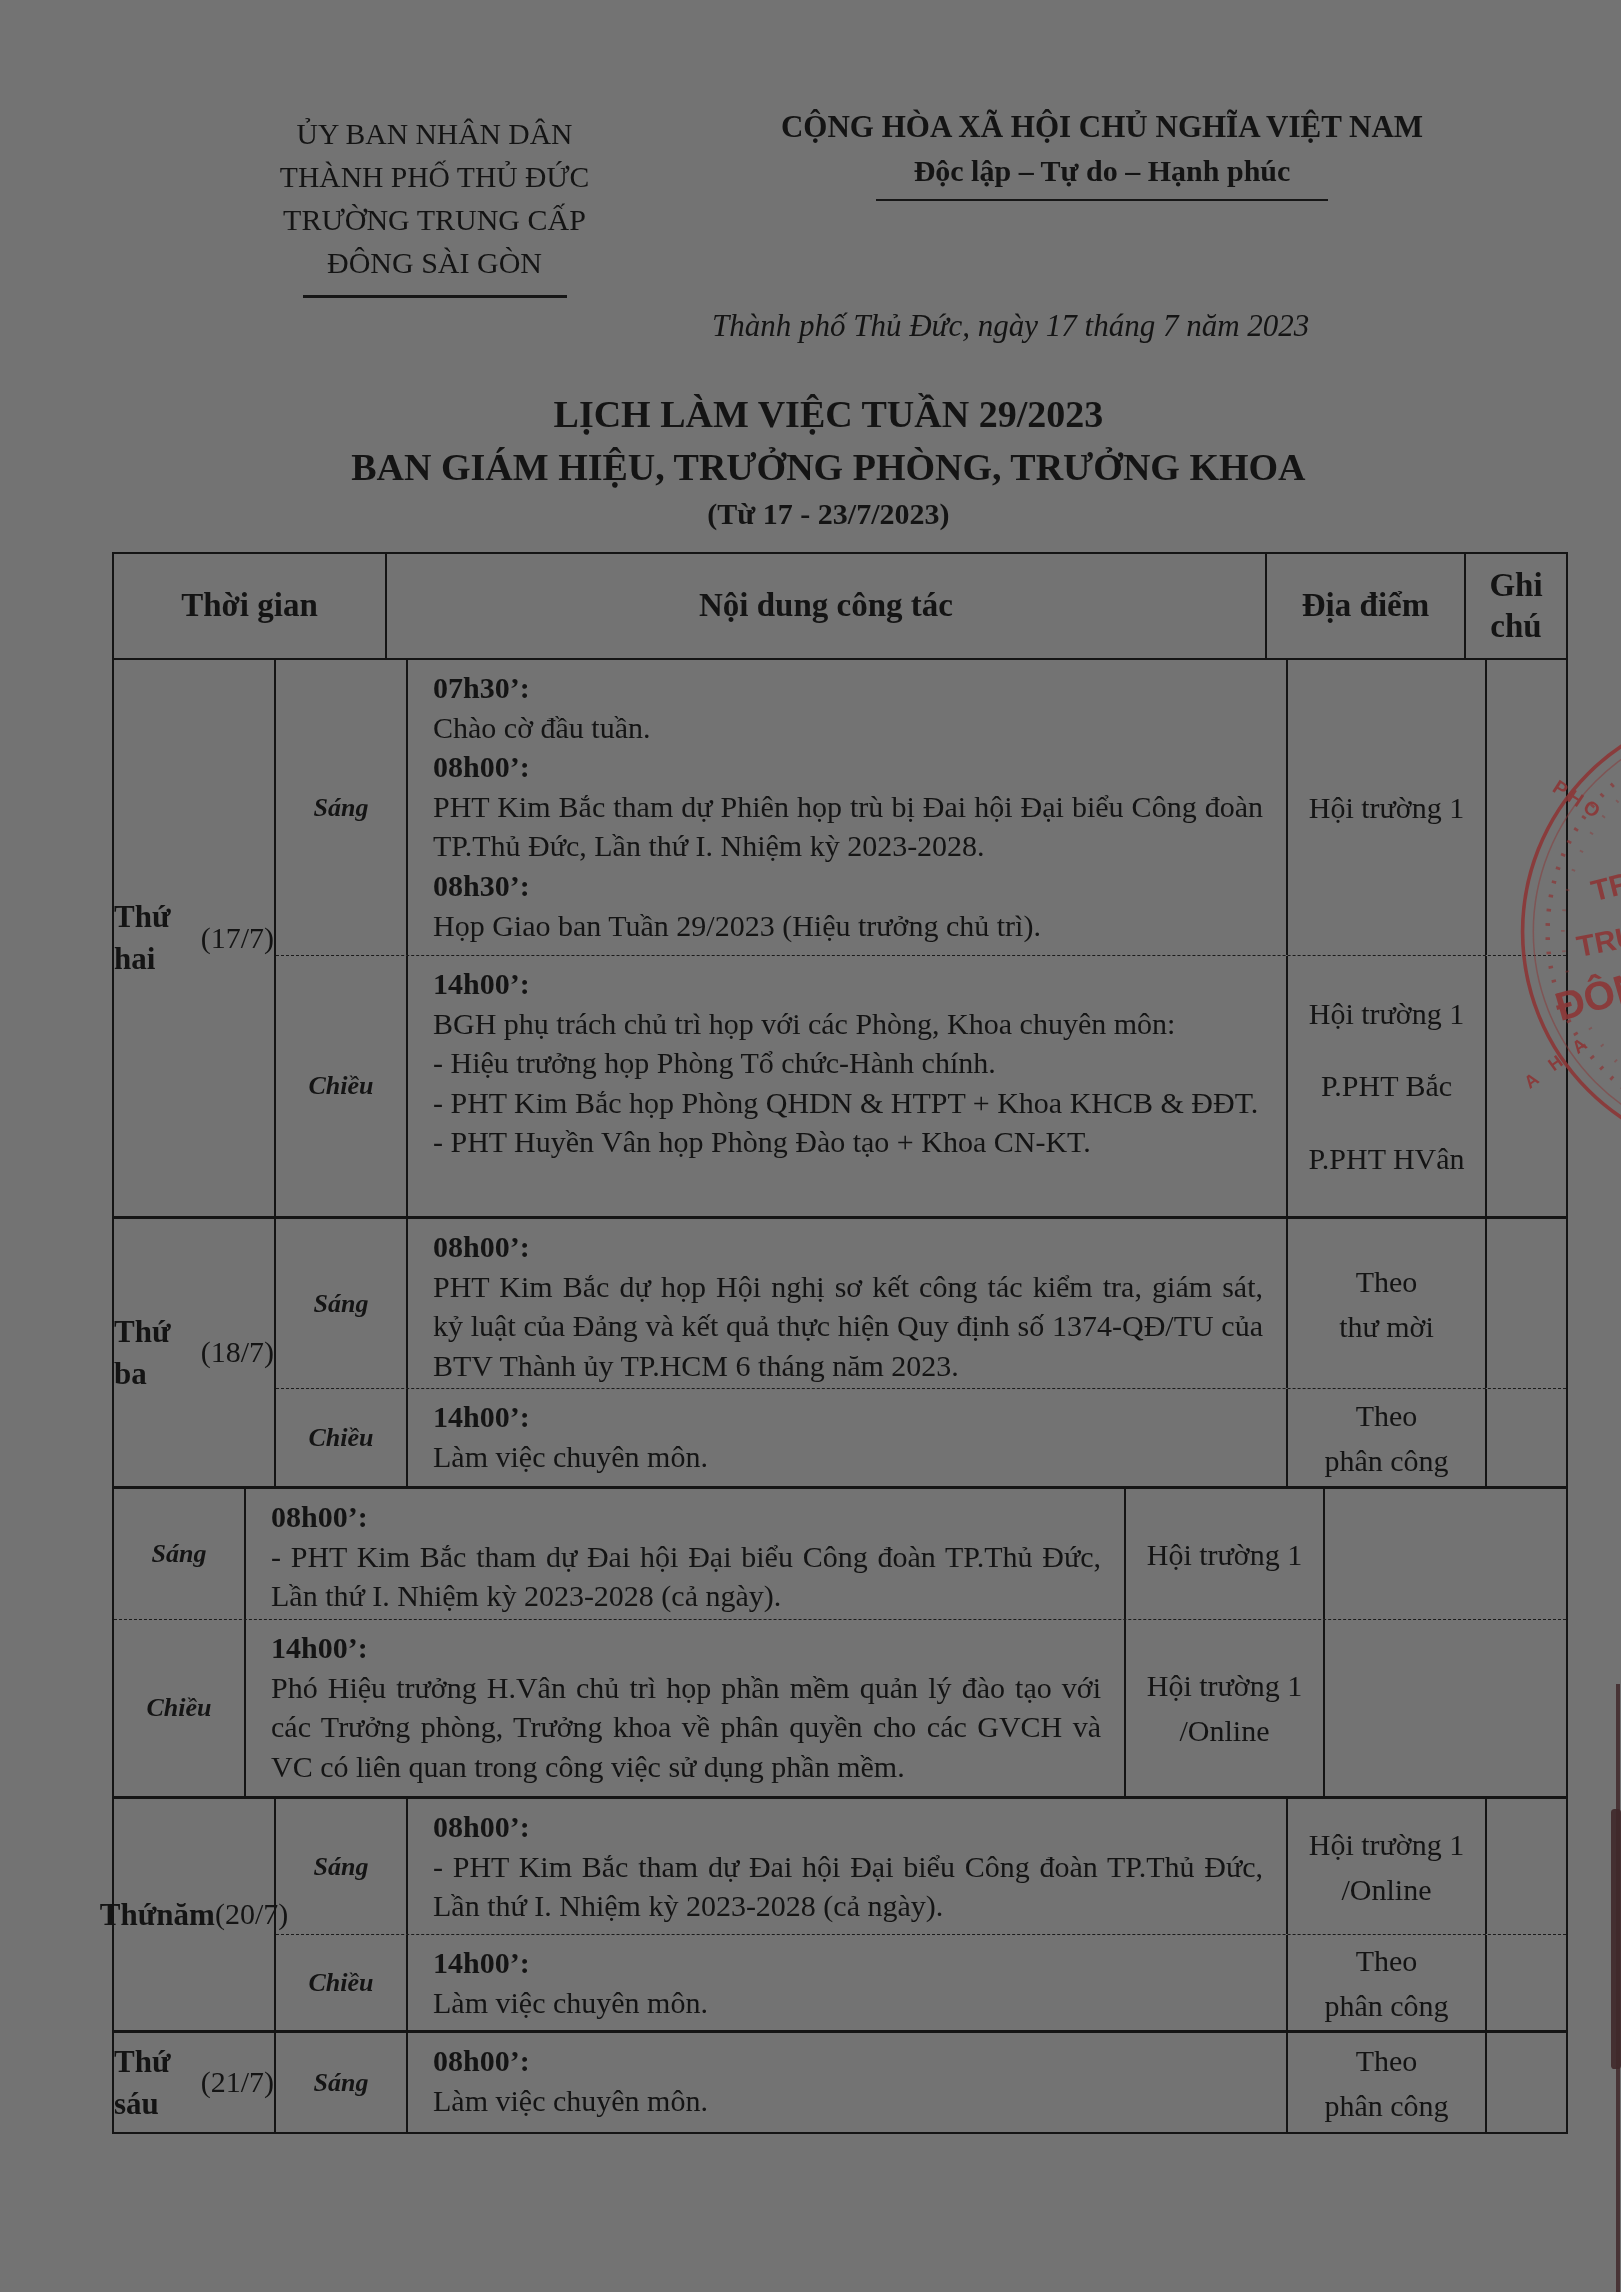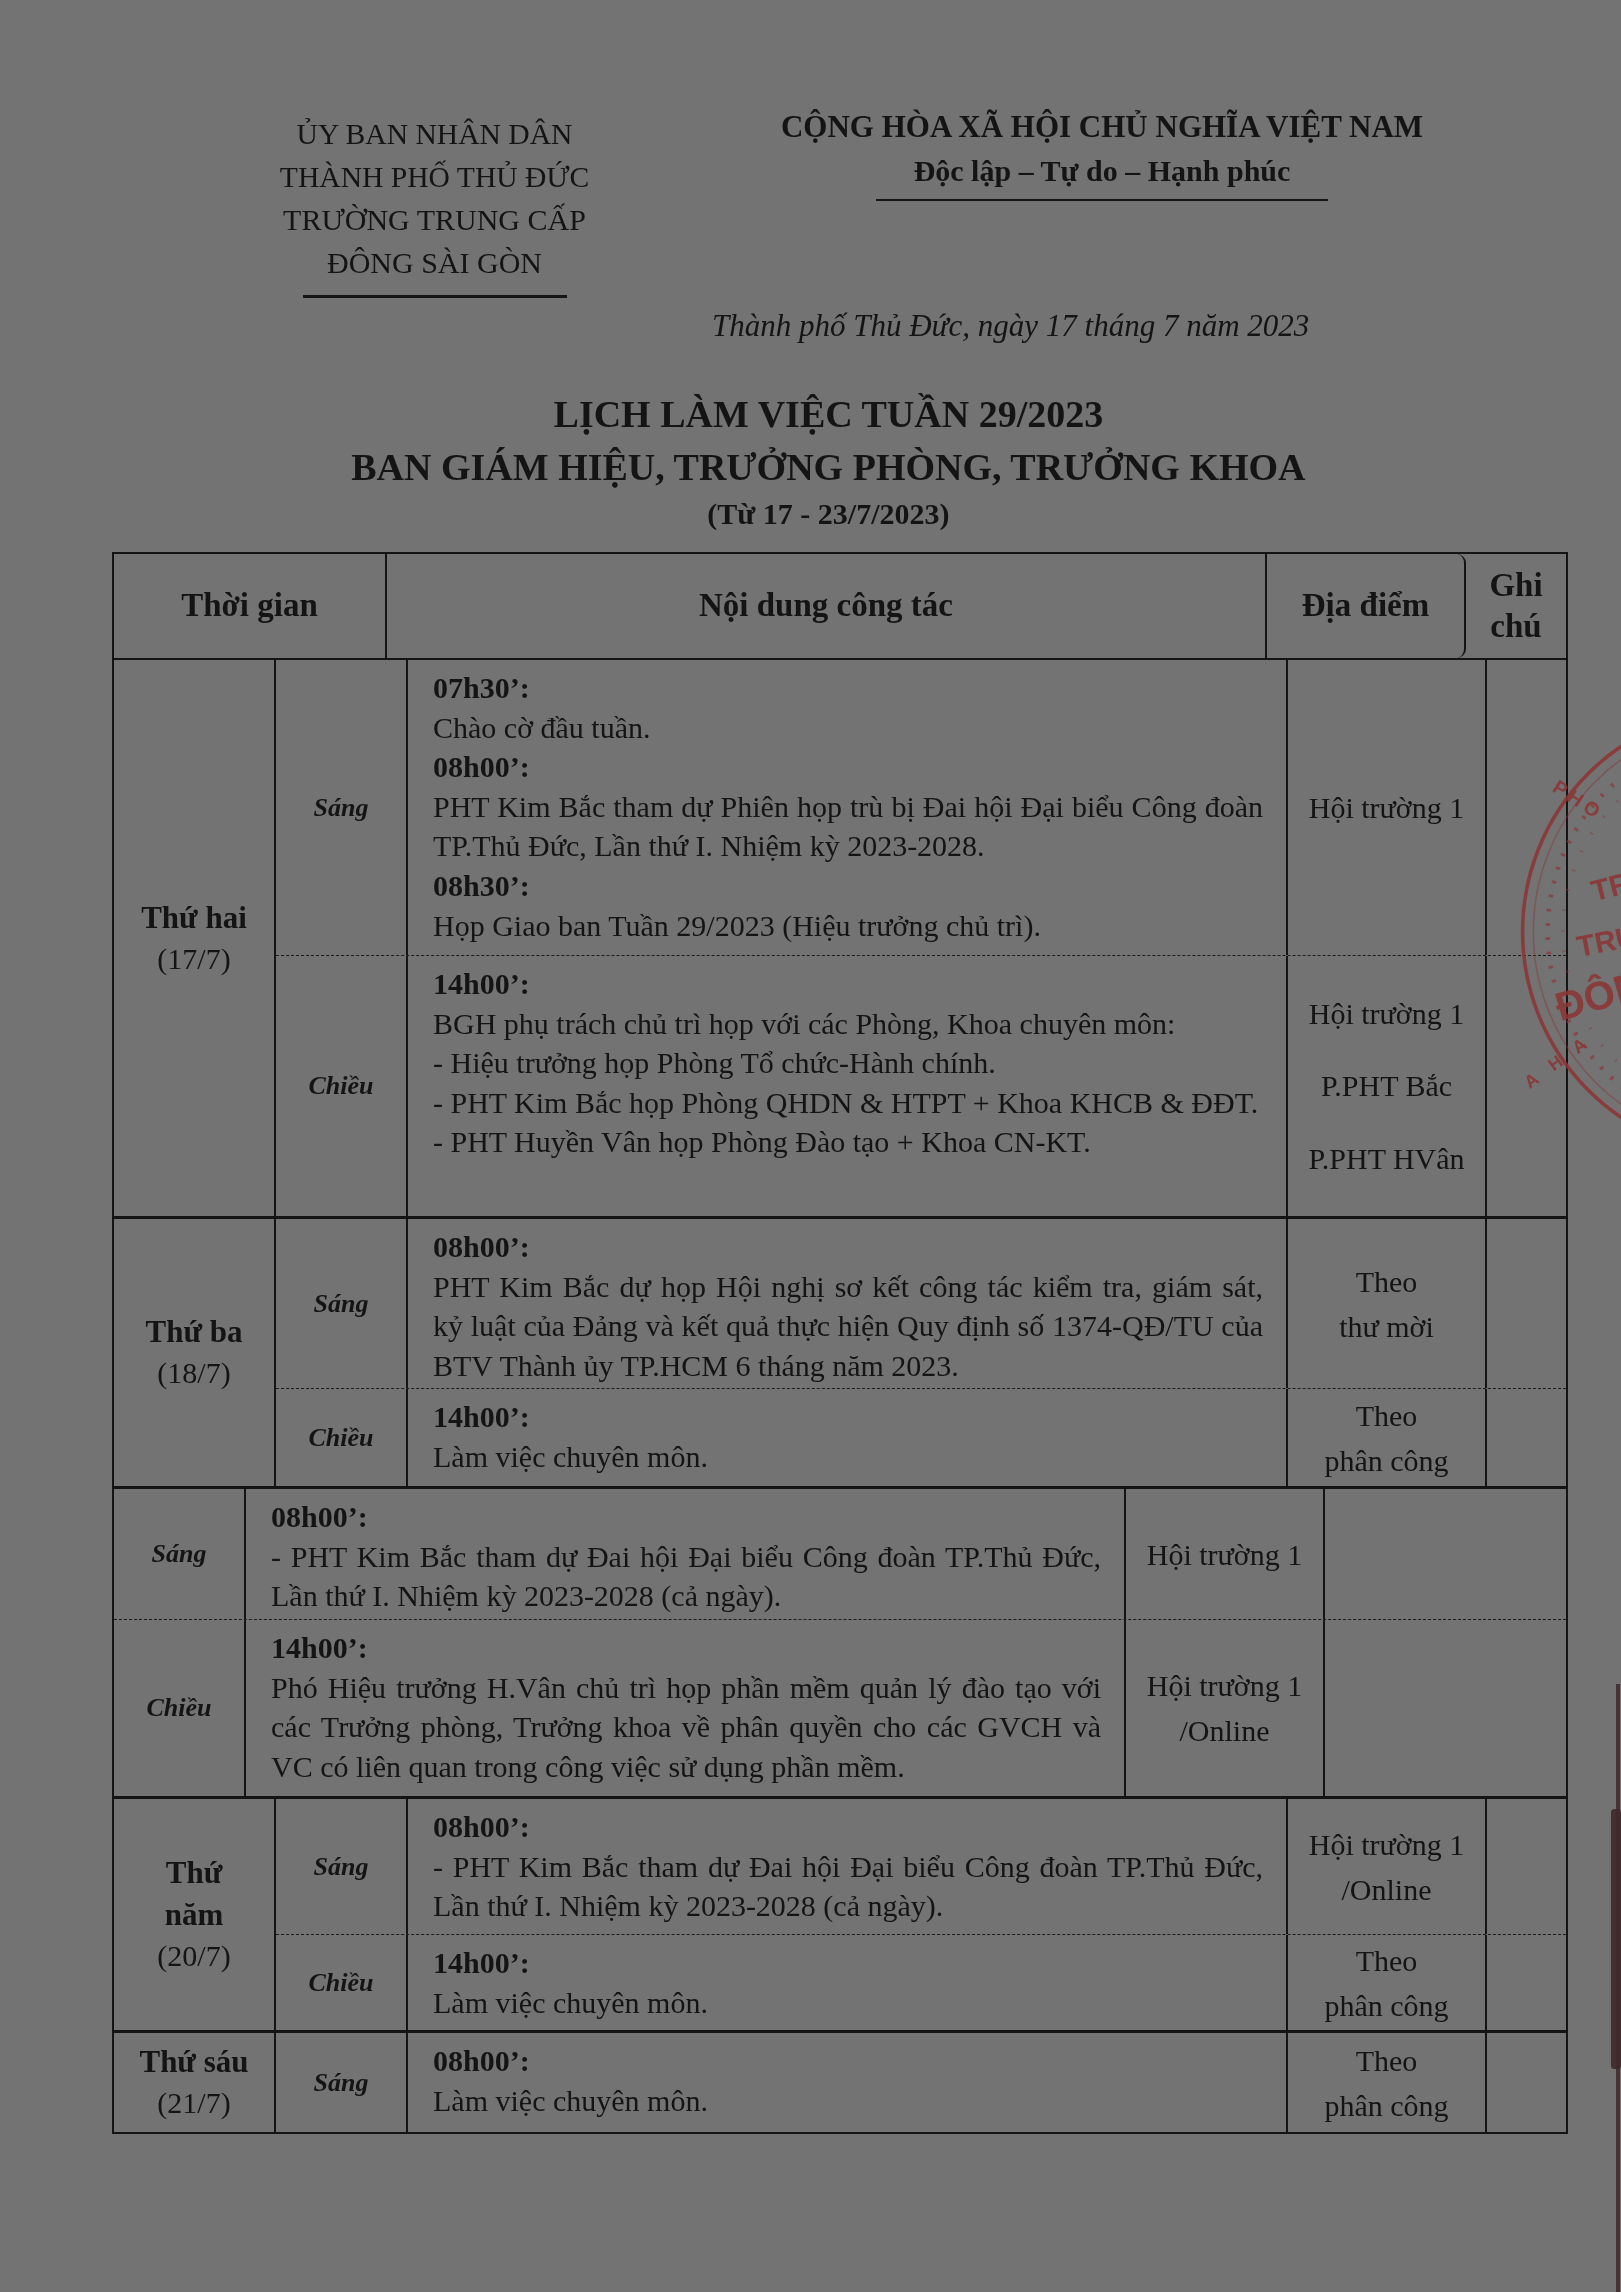--- a/index.html
+++ b/index.html
@@ -21,25 +21,25 @@
   .title .t2{font-size:38px;margin-top:9px;}
   .title .t3{font-size:30px;margin-top:8px;}
   
   .sched{position:absolute;left:112px;top:552px;width:1452px;border:2.7px solid #141414;background:transparent;}
   .sched *{box-sizing:border-box;}
   .thead{display:flex;height:106px;border-bottom:2.7px solid #141414;font-weight:bold;font-size:33px;}
   .th{display:flex;align-items:center;justify-content:center;text-align:center;
       border-right:2.7px solid #141414;line-height:1.25;}
   .th.c-time{width:273px;}
   .th.c-content{width:880px;}
-  .th.c-loc{width:199px;border-radius:9px;}
+  .th.c-loc{width:199px;}
   .th.c-note{flex:1;border-right:none;padding:0 5.4px;}
   .day-group{display:flex;}
   .day-group.sep{border-top:3.6px solid #141414;}
-  .day-cell{width:162px;border-right:2.7px solid #141414;display:flex;flex-direction:column;
+  .day-cell{width:162px;border-right:2.7px solid #141414;display:flex;flex-direction:row;
             align-items:center;justify-content:center;font-size:31px;line-height:1.35;}
   .day-name{font-weight:bold;}
   .day-date{font-weight:normal;font-size:30px;}
   .sessions{flex:1;display:flex;flex-direction:column;}
   .session-row{display:flex;overflow:hidden;}
   .session-row:not(:last-child){border-bottom:1.8px dashed #1c1c1c;}
   .session-cell{width:132px;border-right:2.7px solid #141414;display:flex;align-items:center;
                 justify-content:center;font-weight:bold;font-style:italic;font-size:26px;}
   .content-cell{width:880px;border-right:2.7px solid #141414;padding:8px 23px 0 25px;
                 font-size:30px;line-height:1.32;overflow:hidden;}

